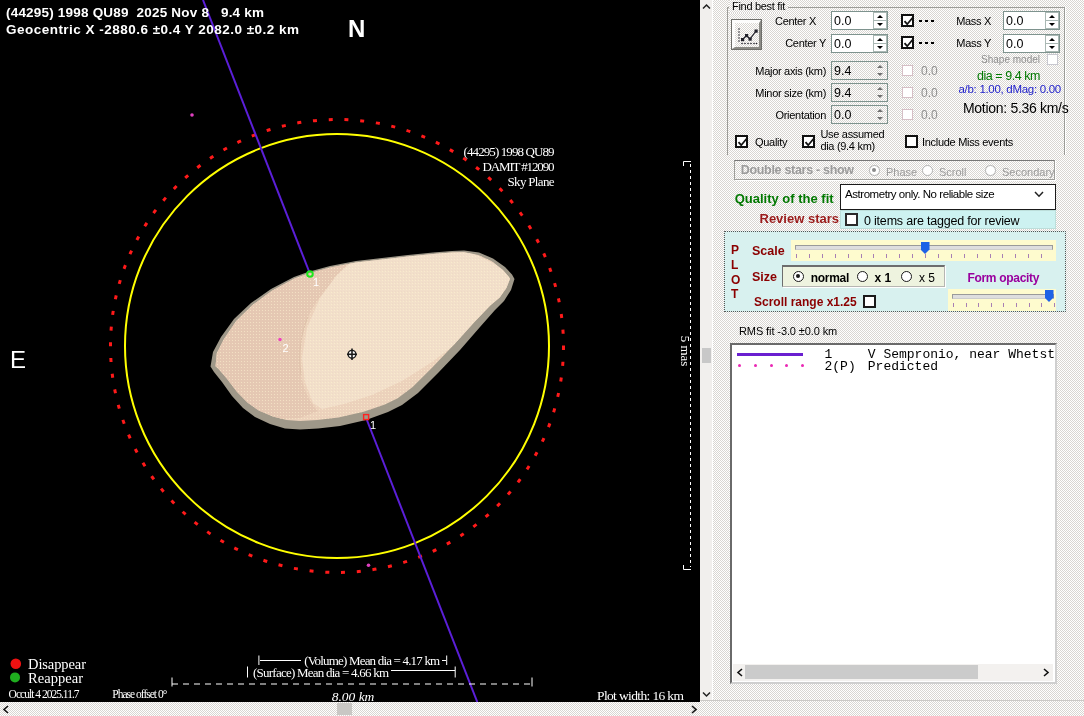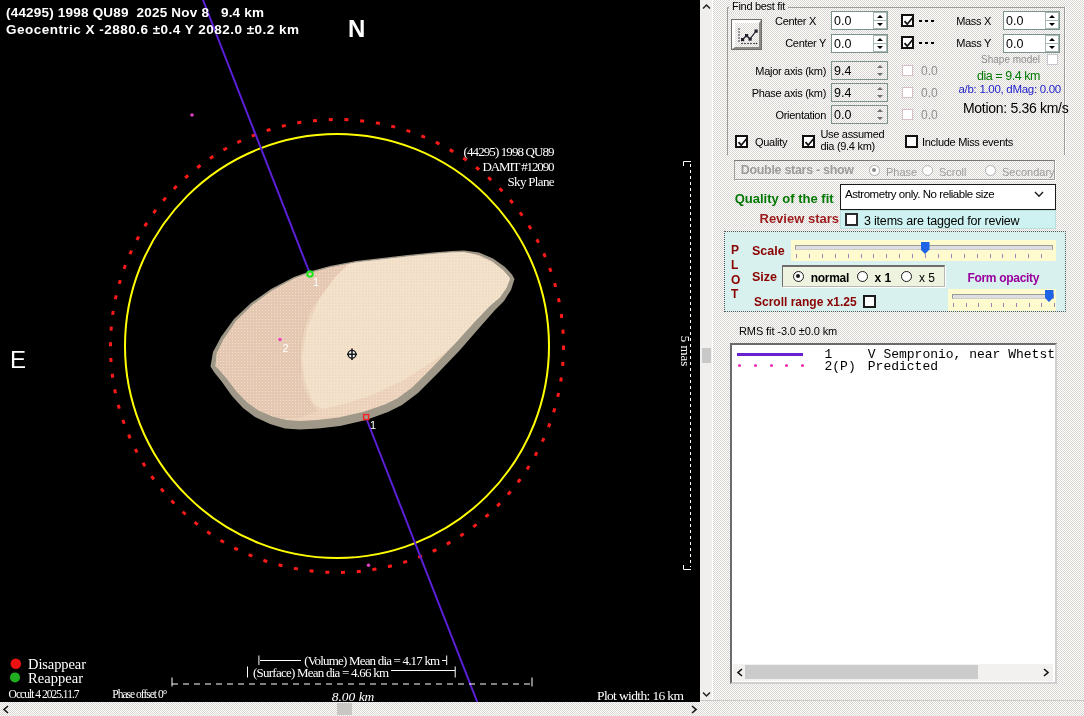--- a/index.html
+++ b/index.html
@@ -157,21 +157,21 @@
             <rect x="13.5" y="14.5" width="3.2" height="3.2"></rect>
             <rect x="19.5" y="6.5" width="3.2" height="3.2"></rect>
           </g>
 </svg>
 </div>
     </div>
 
 <div class="a lbl rt" style="right:268px;top:14.5px">Center X</div>
 <div class="a lbl rt" style="right:258px;top:37px">Center Y</div>
 <div class="a lbl rt" style="right:258px;top:64.5px">Major axis (km)</div>
-<div class="a lbl rt" style="right:258px;top:86.5px">Phase axis (km)</div>
+<div class="a lbl rt" style="right:258px;top:86.5px">Minor size (km)</div>
 <div class="a lbl rt" style="right:258px;top:108.5px">Orientation</div>
 <div class="a lbl rt" style="right:93px;top:15px">Mass X</div>
 <div class="a lbl rt" style="right:93px;top:37px">Mass Y</div>
 
 <div class="spin" style="left:131px;top:11px;width:56.5px">
       <div class="v">0.0</div>
       <div class="sbtns">
         <div class="sb">
           <div class="tri-u"></div>
         </div>
@@ -304,21 +304,21 @@
 <div class="a" style="left:140px;top:184px;width:216px;height:26px;border:1.5px solid #1a1a1a;background:#fff">
 <div class="a" style="left:4px;top:2.5px;font-size:11.5px;letter-spacing:-0.45px;white-space:nowrap">Astrometry only. No reliable size</div>
 <svg class="a" style="right:11px;top:6px" width="10" height="7">
         <path d="M1 1 L5 5.2 L9 1" stroke="#222" stroke-width="1.5" fill="none"></path>
       </svg>
 </div>
 
 <div class="a" style="left:59.5px;top:211px;font-weight:bold;font-size:13px;color:#9b1a1a">Review stars</div>
 <div class="a" style="left:140px;top:210.2px;width:215.5px;height:18.6px;background:#cdf2f1;border:1px solid #bcdeda">
 <div class="a" style="left:3.5px;top:2.3px;width:13px;height:13px;border:2px solid #2a2a2a;background:#fff"></div>
-<div class="a" style="left:23px;top:2.5px;font-size:12.5px;letter-spacing:-0.2px;white-space:nowrap">3 items are tagged for review</div>
+<div class="a" style="left:23px;top:2.5px;font-size:12.5px;letter-spacing:-0.2px;white-space:nowrap">0 items are tagged for review</div>
 </div>
 
 <div class="a" style="left:24px;top:231px;width:341.5px;height:80.5px;background:#d8f1ef;border:1px dotted #555"></div>
 <div class="a mar" style="left:31px;top:243px;font-size:12px;line-height:14.8px">P<br>L<br>O<br>T</div>
 <div class="a mar" style="left:52px;top:243.5px;font-size:12.5px">Scale</div>
 <div class="a" style="left:91px;top:239.5px;width:265px;height:21px;background:radial-gradient(#f0b4c4 0.55px,transparent 0.65px) 0 0/4px 4px,#fefbce"></div>
 <div class="a" style="left:95px;top:244.5px;width:258px;height:5px;background:#dedede;border:1px solid #9a9a9a;border-bottom-color:#cdcdcd"></div>
 <div class="a" style="left:96px;top:253.5px;width:258px;height:4.5px;background:repeating-linear-gradient(90deg,#a87fb4 0 1px,transparent 1px 12.9px)"></div>
 <div class="a" style="left:220.5px;top:242px;width:9px;height:12px;background:#1e62e6;clip-path:polygon(0 0,100% 0,100% 62%,50% 100%,0 62%)"></div>
 <div class="a mar" style="left:52px;top:269.5px;font-size:12.5px">Size</div>

